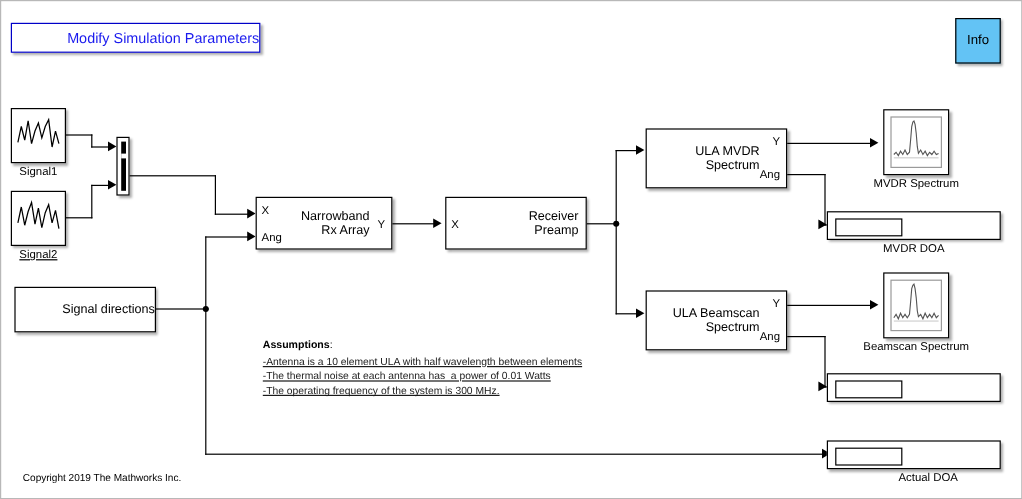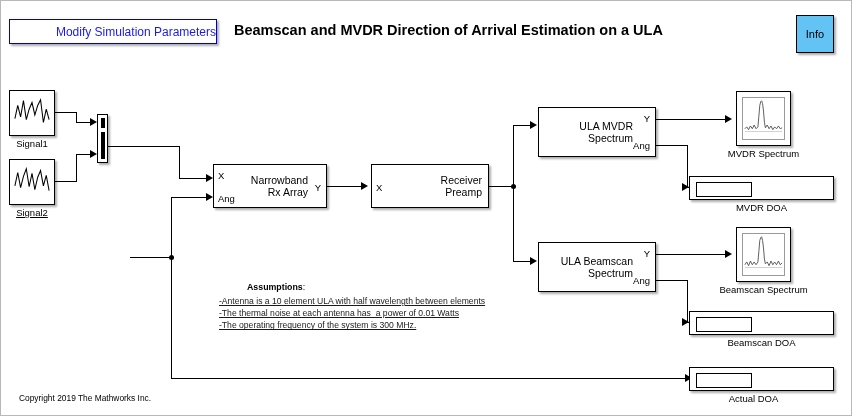--- a/index.html
+++ b/index.html
@@ -167,41 +167,39 @@
     color: #1a1a1a;
     line-height: 1.42;
     white-space: pre;
     text-decoration: underline;
   }
   #assump-title {
     position: absolute;
     font-size: 8.8px;
     font-weight: bold;
     color: #000;
-    margin-left: 28px;
   }
   #assump-title .thin { font-weight: normal; }
 
   #copyright {
     position: absolute;
     font-size: 8.4px;
     color: #000;
     white-space: nowrap;
   }
 </style>
 </head>
 <body>
 
 <div id="canvas">
 
   <div id="modify-btn" style="left:8px; top:18px; width:208px; height:25px;">
     <span>Modify Simulation Parameters</span>
   </div>
 
-  <div id="title" style="left:233px; top:21px;">Beamscan and MVDR Direction of Arrival Estimation on a ULA</div>
 
   <div id="info-btn" style="left:795px; top:14px; width:38px; height:38px;">
     <span>Info</span>
   </div>
 
   <div class="blk" style="left:8px; top:89px; width:46px; height:46px;">
     <div class="src-inner">
       <svg viewBox="0 0 40 40" preserveAspectRatio="none">
         <polyline points="2,26 5,12 8,24 11,7 14,27 17,16 20,9 23,22 26,12 29,6 32,30 35,16 38,27" fill="none" stroke="#000" stroke-width="1.1"></polyline>
       </svg>
@@ -231,20 +229,23 @@
   <div class="wire-h" style="left:54px; top:180px; width:22px;"></div>
   <div class="wire-v" style="left:75px; top:153px; height:28px;"></div>
   <div class="wire-h" style="left:75px; top:153px; width:18px;"></div>
   <div class="arrow" style="left:89px; top:149px;"></div>
 
   <div class="wire-h" style="left:107px; top:145px; width:72px;"></div>
   <div class="wire-v" style="left:178px; top:145px; height:33px;"></div>
   <div class="wire-h" style="left:178px; top:177px; width:30px;"></div>
   <div class="arrow" style="left:205px; top:173px;"></div>
 
+  <div class="blk" style="left:11px; top:238px; width:118px; height:38px;">
+    <div class="blk-label-center">Signal directions</div>
+  </div>
 
   <div class="wire-h" style="left:129px; top:256px; width:44px;"></div>
   <div class="junc" style="left:168px; top:254px;"></div>
   <div class="wire-v" style="left:170px; top:196px; height:61px;"></div>
   <div class="wire-h" style="left:170px; top:196px; width:38px;"></div>
   <div class="arrow" style="left:205px; top:192px;"></div>
 
   <div class="wire-v" style="left:170px; top:256px; height:122px;"></div>
   <div class="wire-h" style="left:170px; top:377px; width:518px;"></div>
   <div class="arrow" style="left:684px; top:373px;"></div>
@@ -327,26 +328,25 @@
         <polyline points="2,33 4,30 6,34 8,29 10,33 12,30 14,33 16,30 17,19 18,7 19,4 20,3 21,7 22,15 23,27 24,32 26,30 28,34 30,29 32,33 34,30 36,33 38,29 40,33 42,31" fill="none" stroke="#555" stroke-width="1"></polyline>
         <line x1="2" y1="36" x2="42" y2="36" stroke="#aaa" stroke-width="0.6"></line>
       </svg>
     </div>
   </div>
   <div class="cap" style="left:695px; top:283px; width:135px;">Beamscan Spectrum</div>
 
   <div class="blk" style="left:688px; top:310px; width:145px; height:24px;">
     <div class="disp-field"></div>
   </div>
-  <div class="cap" style="left:688px; top:336px; width:145px;">Beamscan DOA</div>
 
   <div class="blk" style="left:688px; top:366px; width:145px; height:24px;">
     <div class="disp-field"></div>
   </div>
-  <div class="cap" style="left:680px; top:392px; width:145px;">Actual DOA</div>
+  <div class="cap" style="left:700px; top:392px; width:145px;">Actual DOA</div>
 
   <div id="assump-title" style="left:218px; top:281px;">
     <span>Assumptions</span><span class="thin">:</span>
   </div>
   <div id="assump" style="left:218px; top:294px;">-Antenna is a 10 element ULA with half wavelength between elements
 -The thermal noise at each antenna has  a power of 0.01 Watts
 -The operating frequency of the system is 300 MHz.</div>
 
   <div id="copyright" style="left:18px; top:392px;">Copyright 2019 The Mathworks Inc.</div>
 

